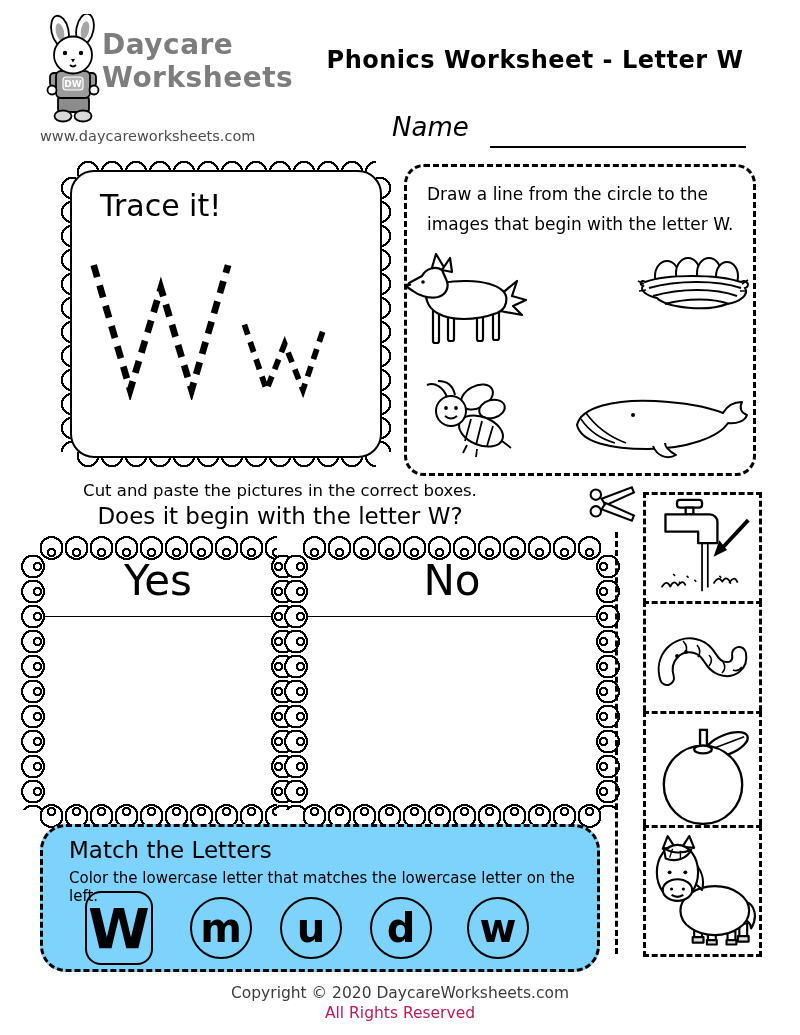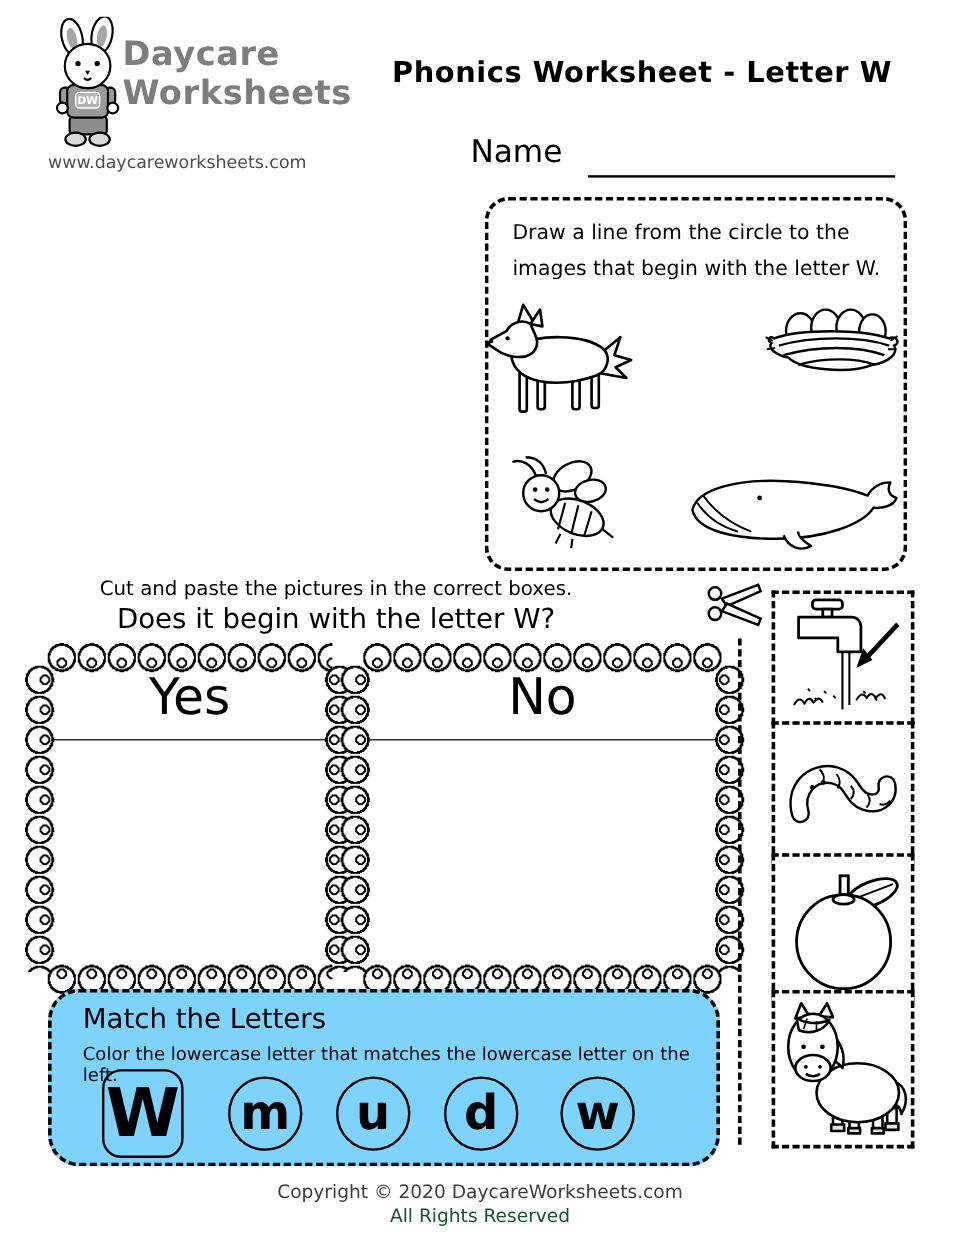--- a/index.html
+++ b/index.html
@@ -4,21 +4,21 @@
 <style>
   html,body{margin:0;padding:0;background:#fff;}
   #page{position:relative;width:800px;height:1035px;background:#fff;color:#000;
         font-family:"DejaVu Sans",sans-serif;overflow:hidden;}
   .abs{position:absolute;}
 
   
   .brand{left:102px;top:28px;color:#7d7d7d;font-size:28px;font-weight:bold;line-height:1.18;letter-spacing:.5px;}
   .site-url{left:40px;top:128px;width:215px;text-align:center;font-size:14.5px;color:#4d4d4d;}
   .sheet-title{left:290px;top:46px;width:490px;text-align:center;font-size:24px;font-weight:bold;letter-spacing:.5px;}
-  .name-row-label{left:392px;top:112px;font-size:26px;}
+  .name-row-label{left:392px;top:112px;font-size:26px;font-style:italic;}
   .name-line{left:490px;top:146px;width:256px;border-top:2.5px solid #000;}
 
   
   .trace-wrap{left:60px;top:160px;width:332px;height:308px;}
   .sc{position:absolute;z-index:0;background-image:radial-gradient(circle 11.5px at 12px 12px,#fff 0 9px,#000 9px 11.3px,transparent 11.3px);background-size:24px 24px;}
   .sc-top{top:0;left:16px;right:16px;height:24px;background-repeat:repeat-x;}
   .sc-bot{bottom:0;left:16px;right:16px;height:24px;background-repeat:repeat-x;}
   .sc-left{left:0;top:16px;bottom:16px;width:24px;background-repeat:repeat-y;}
   .sc-right{right:0;top:16px;bottom:16px;width:24px;background-repeat:repeat-y;}
   .trace-inner{position:absolute;inset:10px;background:#fff;border:2.5px solid #000;border-radius:24px;z-index:1;}
@@ -65,21 +65,21 @@
   .match-box{left:40px;top:824px;width:554px;height:142px;border:3.5px dashed #000;border-radius:26px;background:#7dd3fc;}
   .match-heading{position:absolute;left:26px;top:10px;font-size:23px;}
   .match-instr{position:absolute;left:26px;top:42px;font-size:15px;}
   .match-upper{position:absolute;left:42px;top:64px;width:64px;height:70px;border:2.5px solid #000;border-radius:16px;
                display:flex;align-items:center;justify-content:center;font-size:56px;font-weight:bold;}
   .match-circle{position:absolute;top:70px;width:58px;height:58px;border:2.2px solid #000;border-radius:50%;
                 display:flex;align-items:center;justify-content:center;font-size:40px;font-weight:bold;}
 
   
   .footer-l1{left:0;top:984px;width:800px;text-align:center;font-size:15.5px;color:#3c3c3c;}
-  .footer-l2{left:0;top:1004px;width:800px;text-align:center;font-size:15.5px;color:#14532d;}
+  .footer-l2{left:0;top:1004px;width:800px;text-align:center;font-size:15.5px;color:#be185d;}
 </style>
 </head>
 <body>
 
 <div id="page">
 
   <svg class="abs" style="left:36px;top:14px" width="74" height="112" viewBox="0 0 74 112">
     <g stroke="#000" stroke-width="1.8" fill="#fff">
       <ellipse cx="24" cy="17" rx="8.5" ry="15.5" transform="rotate(-13 24 17)"></ellipse>
       <ellipse cx="49" cy="15" rx="8.5" ry="15.5" transform="rotate(11 49 15)"></ellipse>
@@ -104,20 +104,33 @@
   </svg>
   <div class="abs brand">
     <div>Daycare</div>
     <div>Worksheets</div>
   </div>
   <div class="abs site-url">www.daycareworksheets.com</div>
   <div class="abs sheet-title">Phonics Worksheet - Letter W</div>
   <div class="abs name-row-label">Name</div>
   <div class="abs name-line"></div>
 
+  <div class="abs trace-wrap">
+    <div class="sc sc-top"></div>
+    <div class="sc sc-bot"></div>
+    <div class="sc sc-left"></div>
+    <div class="sc sc-right"></div>
+    <div class="trace-inner">
+      <div class="trace-heading">Trace it!</div>
+      <svg class="trace-letters" width="288" height="142" viewBox="0 0 300 145" aria-label="Ww">
+        <polyline points="8,6 46,136 78,30 110,136 148,6" fill="none" stroke="#000" stroke-width="7" stroke-dasharray="13 9"></polyline>
+        <polyline points="165,68 188,136 207,88 226,136 249,68" fill="none" stroke="#000" stroke-width="6" stroke-dasharray="11 8"></polyline>
+      </svg>
+    </div>
+  </div>
 
   <div class="abs draw-box">
     <div class="draw-instr" style="top:14px">Draw a line from the circle to the</div>
     <div class="draw-instr" style="top:44px">images that begin with the letter W.</div>
 
     <svg class="abs" style="left:-2px;top:82px" width="128" height="100" viewBox="0 0 128 100">
       <g fill="#fff" stroke="#000" stroke-width="2.2" stroke-linejoin="round" stroke-linecap="round">
         <path d="M90,50 L112,32 L107,47 L121,51 L108,57 L117,66 L95,62 Z"></path>
         <rect x="28" y="60" width="6" height="34" rx="2"></rect>
         <rect x="43" y="62" width="6" height="30" rx="2"></rect>

